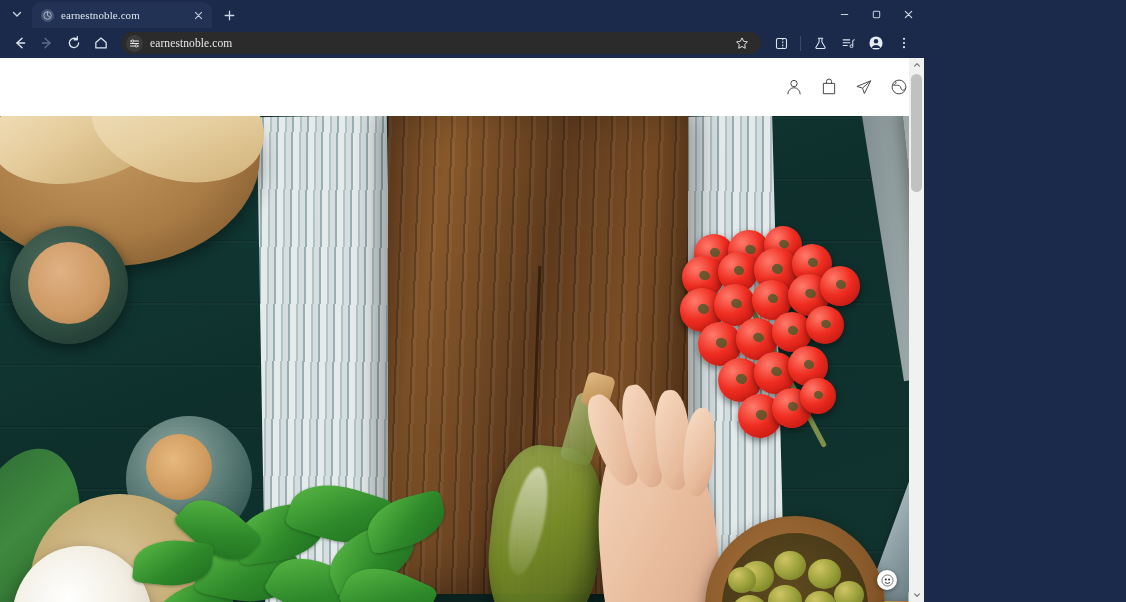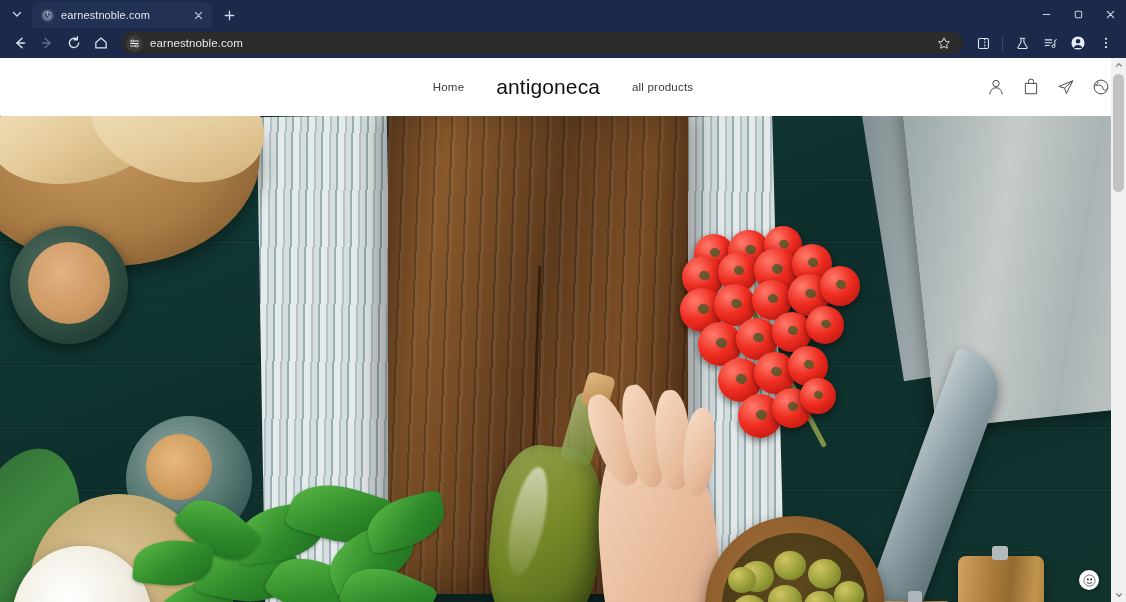--- a/index.html
+++ b/index.html
@@ -1,21 +1,21 @@
 <!DOCTYPE html>
 <html><head>
 <meta charset="utf-8">
 <style>
   html,body{margin:0;padding:0;}
   body{
     width:1126px;height:602px;overflow:hidden;
     font-family:"Liberation Sans", sans-serif;
     background:#1b2a4a;
   }
-  .browser{width:1126px;height:602px;position:relative;display:flex;flex-direction:column;background:#1b2a4a;}
+  .browser{width:924px;height:602px;position:relative;display:flex;flex-direction:column;background:#1b2a4a;font-family:Liberation Serif, serif;}
 
   
   .tabstrip{height:28px;background:#1b2a4a;display:flex;align-items:flex-end;position:relative;flex:0 0 28px;}
   .tabsearch{width:26px;height:24px;margin:0 2px 2px 4px;border-radius:6px;display:flex;align-items:center;justify-content:center;}
   .tabsearch svg{display:block;}
   .tab{
     height:26px;min-width:180px;max-width:210px;background:#223254;
     border-radius:9px 9px 0 0;display:flex;align-items:center;padding:0 6px 0 9px;
     gap:7px;position:relative;box-sizing:border-box;
   }
@@ -310,25 +310,20 @@
           <circle cx="8" cy="8" r="1.25" fill="#dfe6f2"></circle>
           <circle cx="8" cy="12.8" r="1.25" fill="#dfe6f2"></circle>
         </svg>
       </div>
     </div>
   </div>
 
   <div class="viewport">
 
     <div class="sitehdr">
-      <div class="nav-center">
-        <a class="nav-link">Home</a>
-        <span class="brand">antigoneca</span>
-        <a class="nav-link">all products</a>
-      </div>
 
       <div class="hdr-icons">
         <span class="ic">
           <svg width="20" height="20" viewBox="0 0 22 22">
             <circle cx="11" cy="7.2" r="3.5" fill="none" stroke="#4a4a4a" stroke-width="1.1"></circle>
             <path d="M4.2 18.6 A6.8 6.8 0 0 1 17.8 18.6" fill="none" stroke="#4a4a4a" stroke-width="1.1" stroke-linecap="round"></path>
           </svg>
         </span>
         <span class="ic">
           <svg width="20" height="20" viewBox="0 0 22 22">

